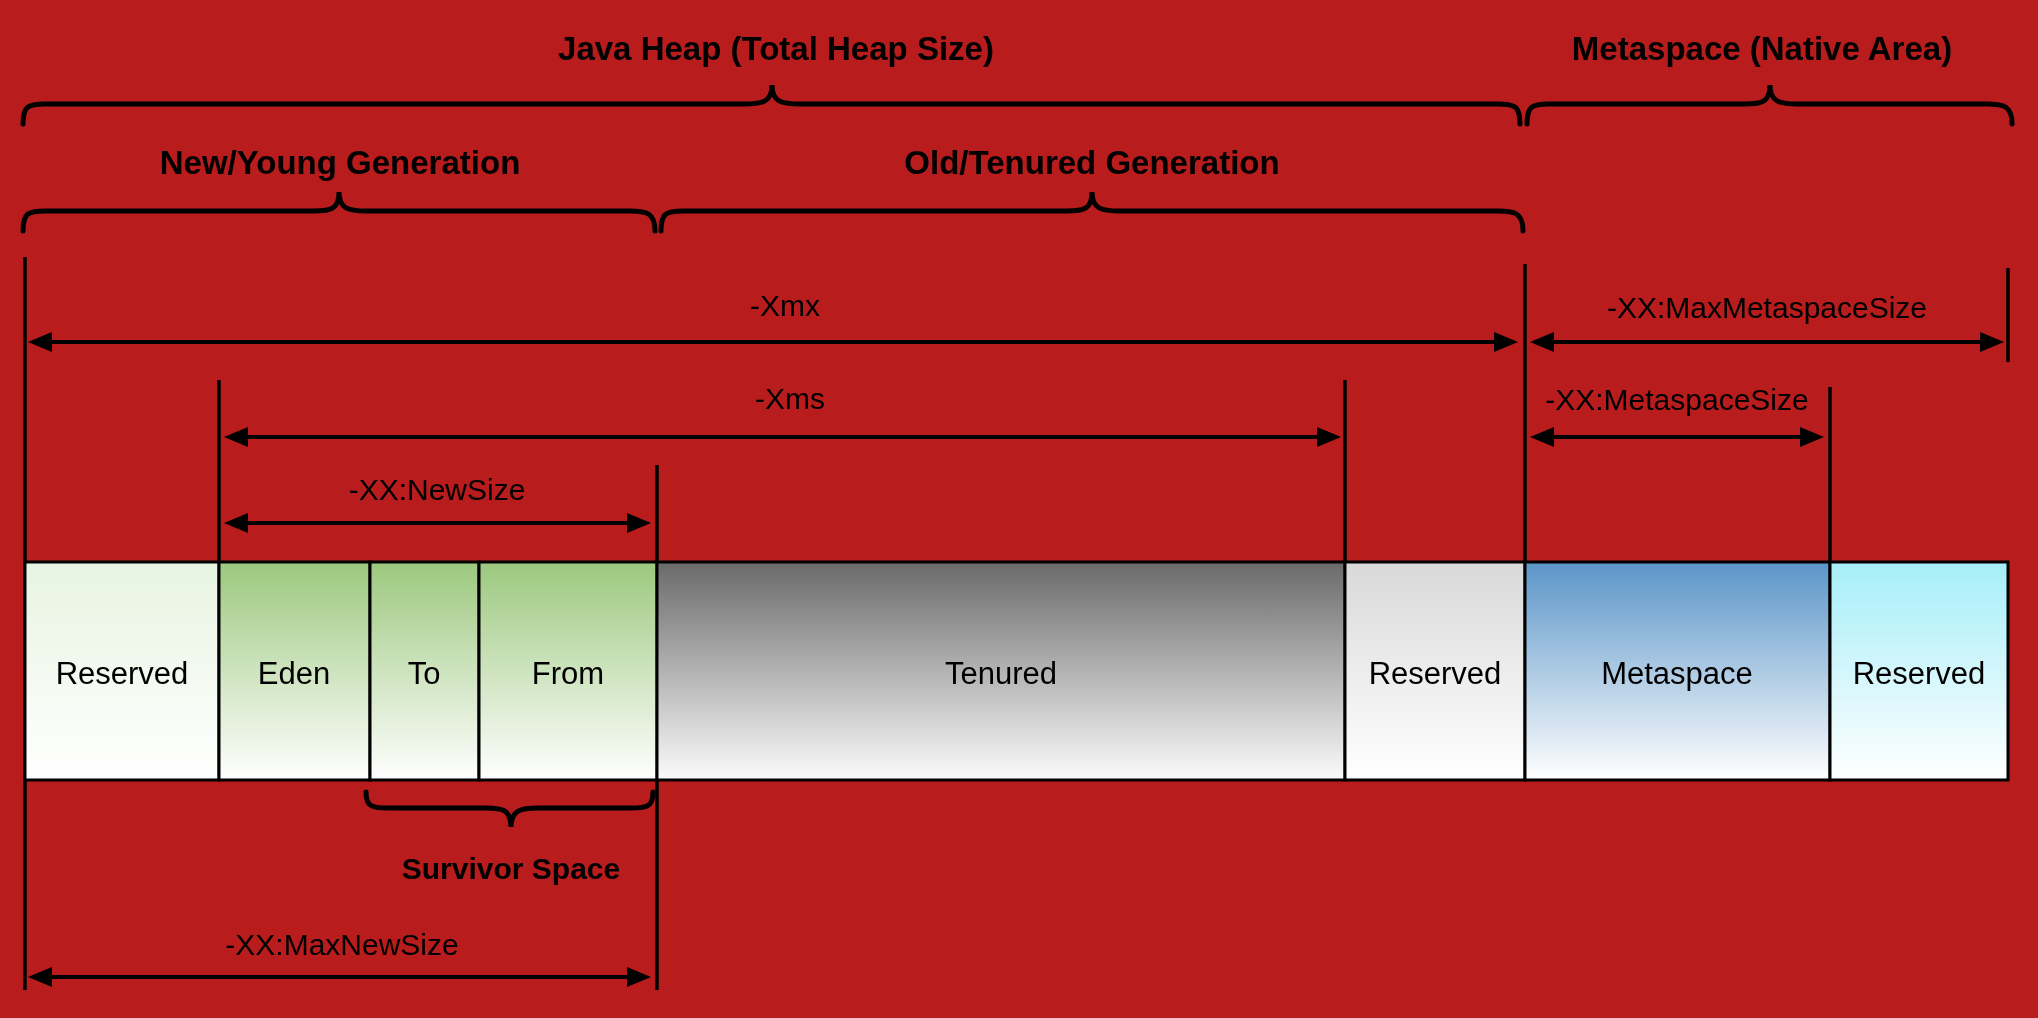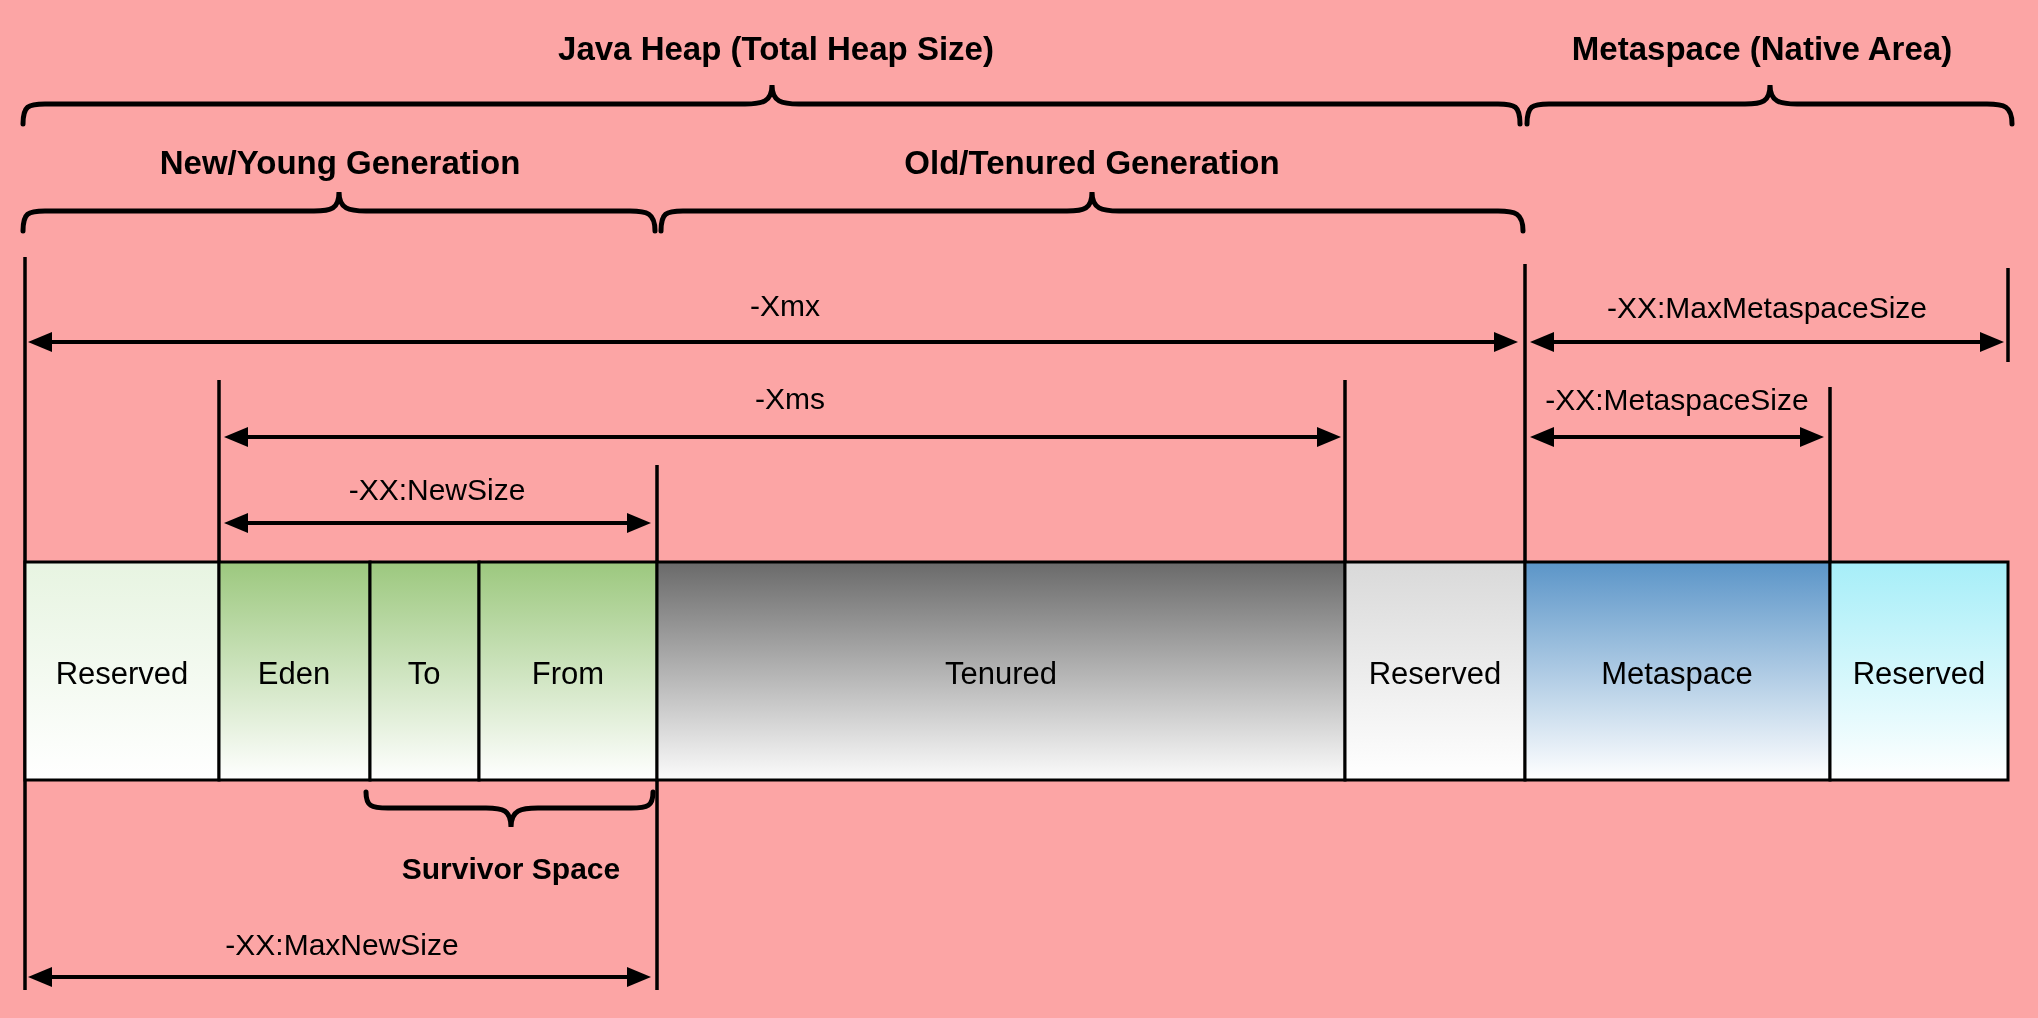--- a/index.html
+++ b/index.html
@@ -4,21 +4,21 @@
 <style>
   html, body {
     margin: 0;
     padding: 0;
     background: #ffffff;
   }
   .stage {
     width: 2038px;
     height: 1018px;
     position: relative;
-    background: #fca5a5;
+    background: #b91c1c;
     font-family: "Liberation Sans", sans-serif;
   }
   svg { display: block; }
   text {
     font-family: "Liberation Sans", "DejaVu Sans", sans-serif;
     fill: #000000;
   }
   .title-text   { font-size: 33px; font-weight: bold; }
   .section-text { font-size: 33px; font-weight: bold; }
   .flag-text    { font-size: 30px; font-weight: normal; }

